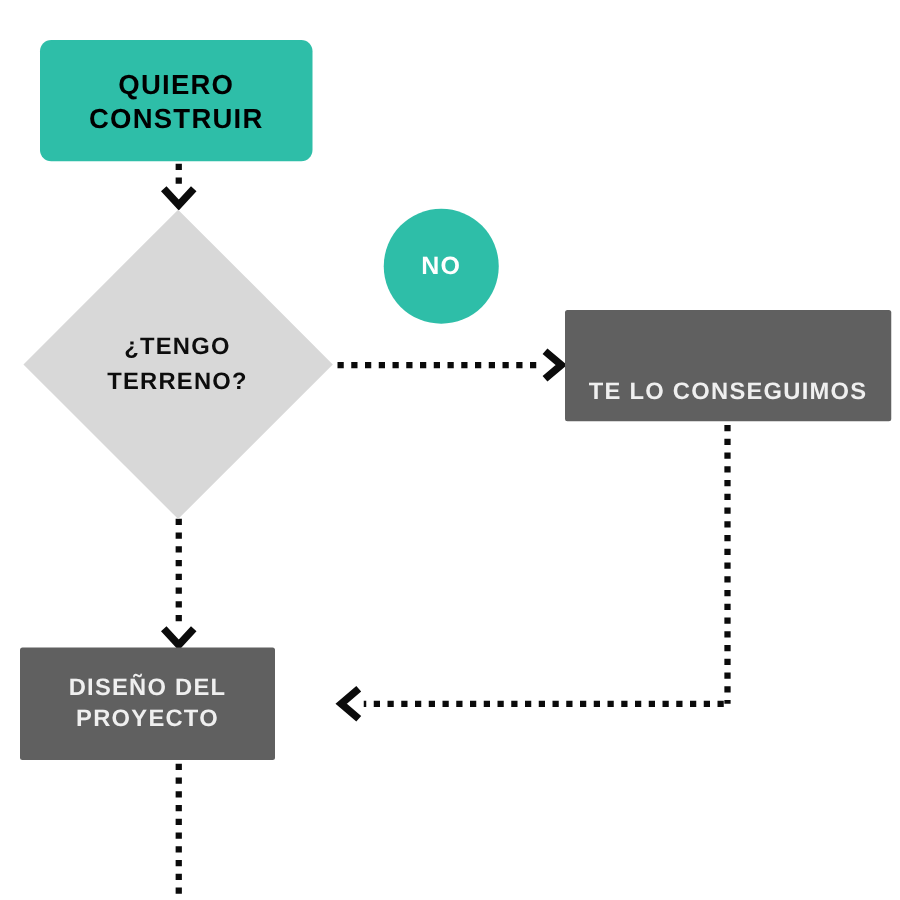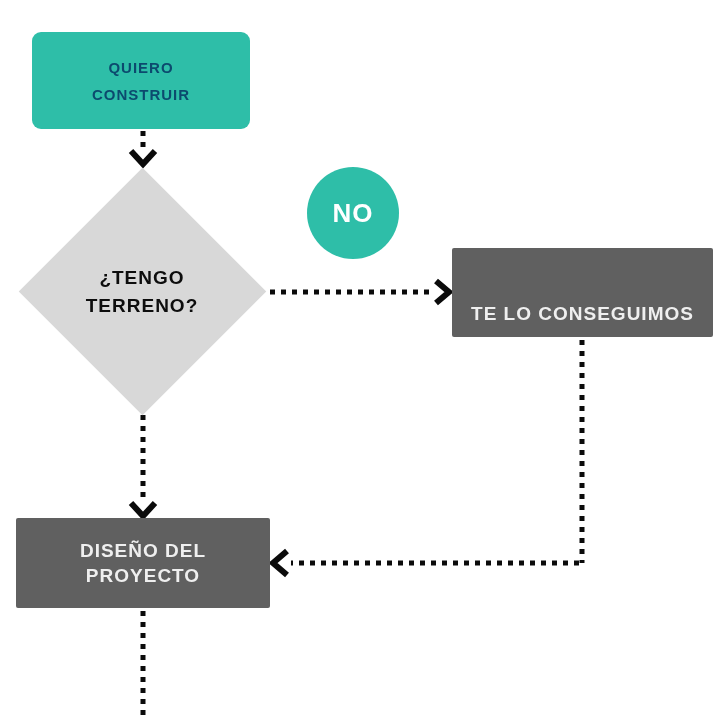--- a/index.html
+++ b/index.html
@@ -28,22 +28,22 @@
     text-align: center;
     font-weight: 700;
     letter-spacing: 1px;
     box-sizing: border-box;
   }
   .start-box {
     left: 32px; top: 32px;
     width: 218px; height: 97px;
     background: #2EBEA8;
     border-radius: 9px;
-    color: #0c4a6e;
-    font-size: 15px;
+    color: #000000;
+    font-size: 22px;
     line-height: 27px;
   }
   .start-box .inner { width: 160px; }
   .diamond-shape {
     position: absolute;
     left: 55px; top: 204px;
     width: 175px; height: 175px;
     background: #D8D8D8;
     transform: rotate(45deg);
   }
@@ -59,40 +59,40 @@
   .badge {
     position: absolute;
     width: 92px; height: 92px;
     border-radius: 50%;
     background: #2EBEA8;
     color: #ffffff;
     display: flex;
     align-items: center;
     justify-content: center;
     font-weight: 700;
-    font-size: 26px;
+    font-size: 20px;
     letter-spacing: 1px;
   }
   .badge-no { left: 307px; top: 167px; }
   .badge-si { left: 8px;  top: 400px; }
   .dark-box {
     background: #606060;
     color: #EFEFEF;
     border-radius: 2px;
     font-size: 19px;
   }
   .conseguimos-box {
     left: 452px; top: 248px;
     width: 261px; height: 89px;
     line-height: 24px;
   }
   .conseguimos-box .inner { width: 250px; margin-top: 43px; }
   .diseno-box {
     left: 16px; top: 518px;
-    width: 254px; height: 90px;
+    width: 204px; height: 90px;
     line-height: 25px;
   }
   .diseno-box .inner { width: 170px; }
 </style>
 </head>
 <body>
 
 <div id="canvas">
 
   <svg id="connectors" viewBox="0 0 720 720" xmlns="http://www.w3.org/2000/svg">

